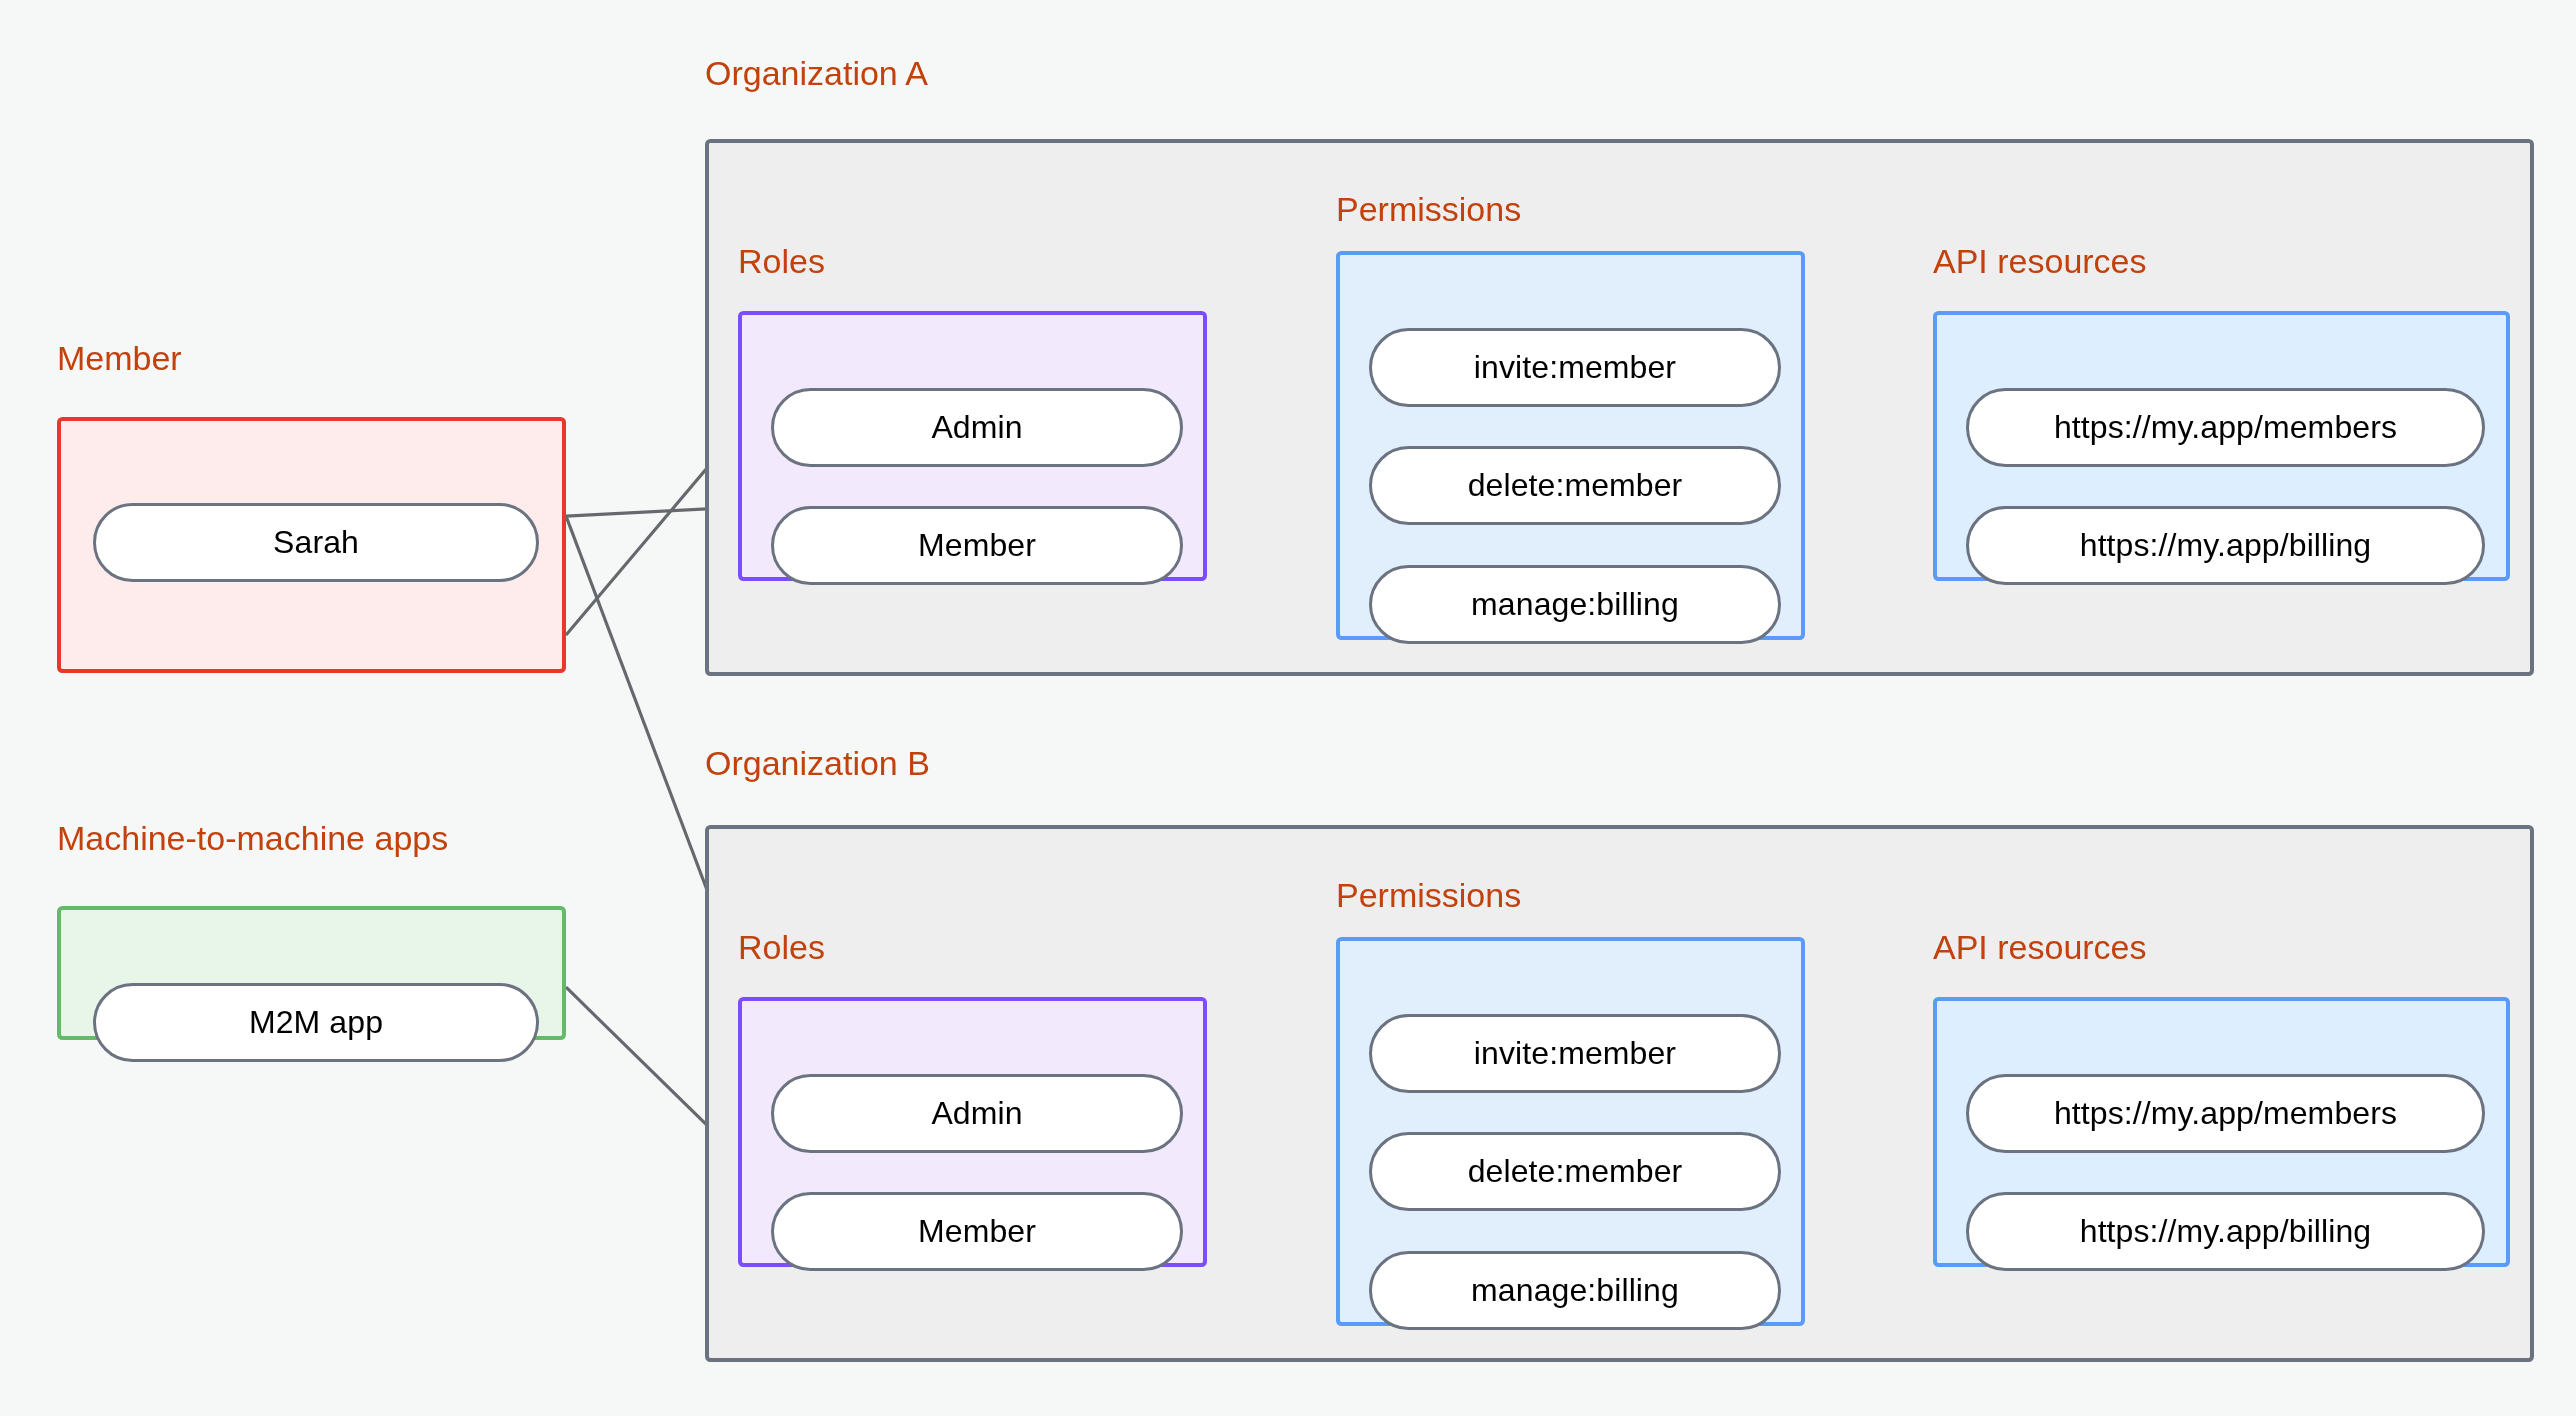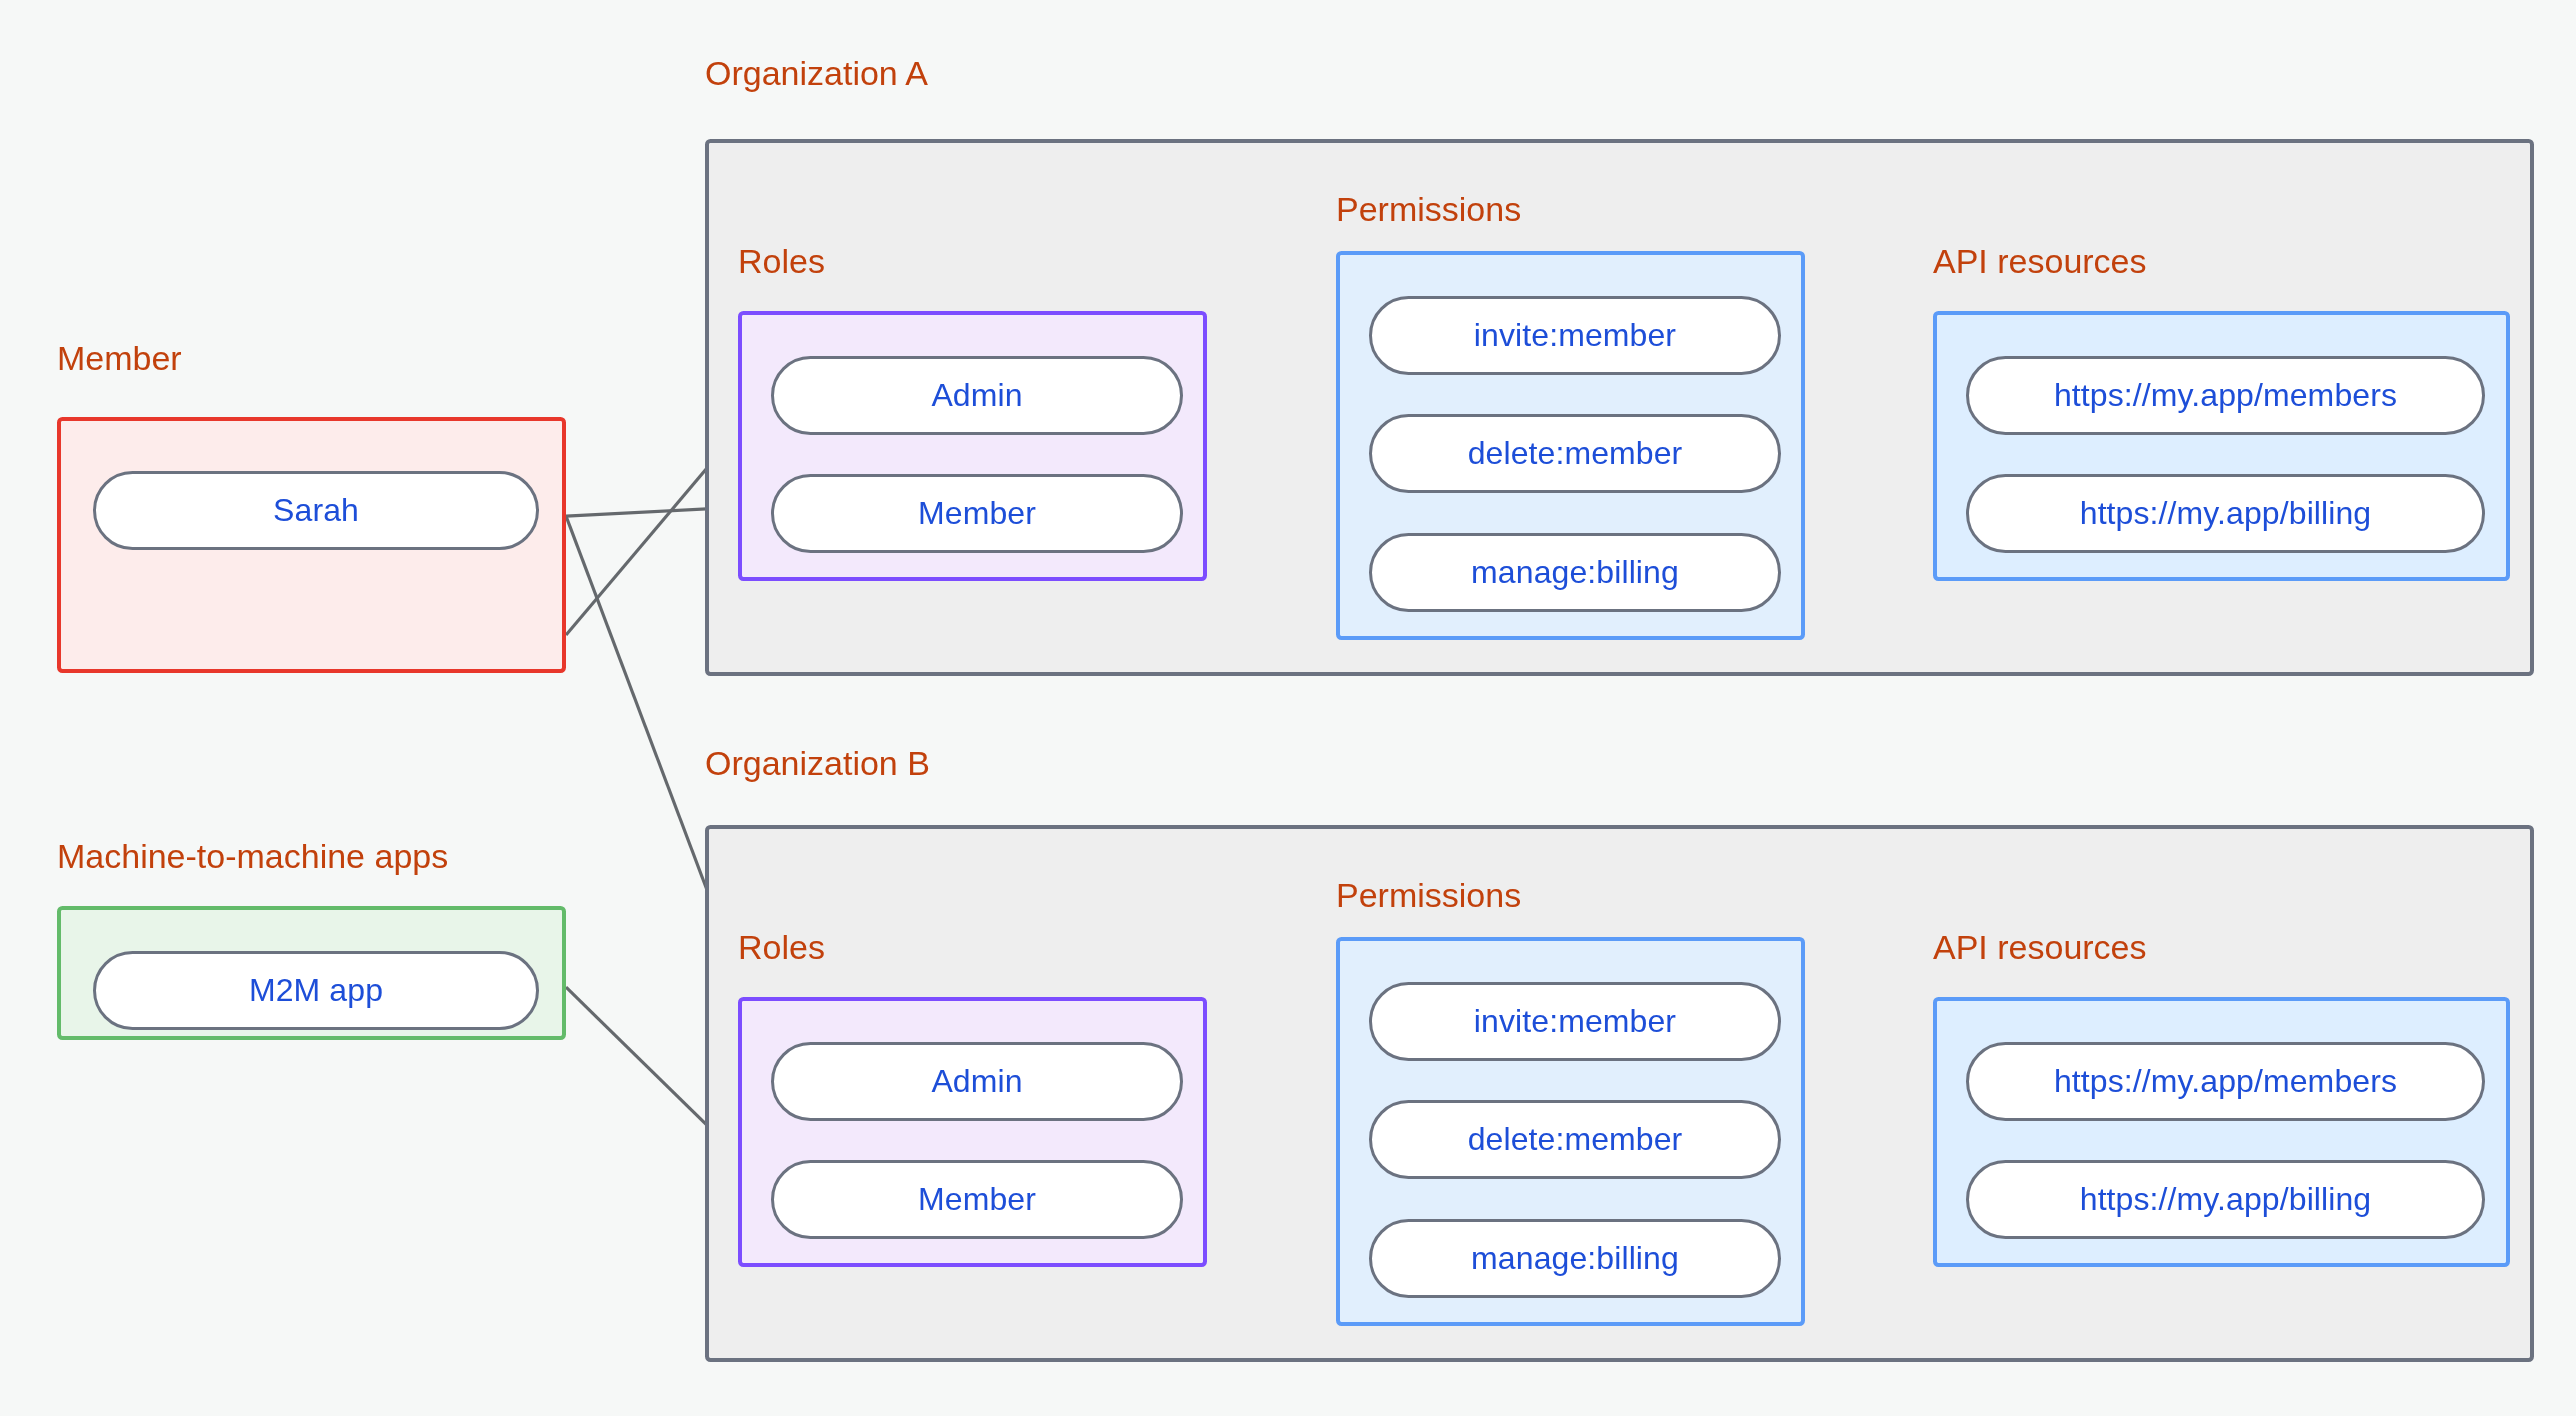--- a/index.html
+++ b/index.html
@@ -60,23 +60,24 @@
   .pill {
     position: absolute;
     box-sizing: border-box;
     background: #ffffff;
     border: 3.6px solid #6b7280;
     border-radius: 900px;
     display: flex;
     align-items: center;
     justify-content: center;
     font-size: 32px;
-    color: #1d4ed8;
+    color: #000000;
     white-space: nowrap;
     letter-spacing: 0.1px;
+    margin-top: 32px;
   }
   
   #edges {
     position: absolute;
     left: 0;
     top: 0;
     width: 2576px;
     height: 1416px;
     pointer-events: none;
   }
@@ -134,21 +135,21 @@
     <circle cx="1517" cy="1390" r="12"></circle>
     <circle cx="2181" cy="1191" r="12"></circle>
     <circle cx="2181" cy="1324" r="12"></circle>
   </svg>
 
   <div class="caption" style="left:57px; top:341px;">Member</div>
   <div class="group users" style="left:57px; top:417px; width:509px; height:256px;">
     <div class="pill" style="left:32px; top:50px; width:446px; height:79px;">Sarah</div>
   </div>
 
-  <div class="caption" style="left:57px; top:839px;">Machine-to-machine apps</div>
+  <div class="caption" style="left:57px; top:821px;">Machine-to-machine apps</div>
   <div class="group m2m" style="left:57px; top:906px; width:509px; height:134px;">
     <div class="pill" style="left:32px; top:41px; width:446px; height:79px;">M2M app</div>
   </div>
 
   <div class="caption" style="left:705px; top:56px;">Organization A</div>
   <div class="group org" style="left:705px; top:139px; width:1829px; height:537px;">
 
     <div class="caption" style="left:29px; top:101px;">Roles</div>
     <div class="caption" style="left:627px; top:49px;">Permissions</div>
     <div class="caption" style="left:1224px; top:101px;">API resources</div>

